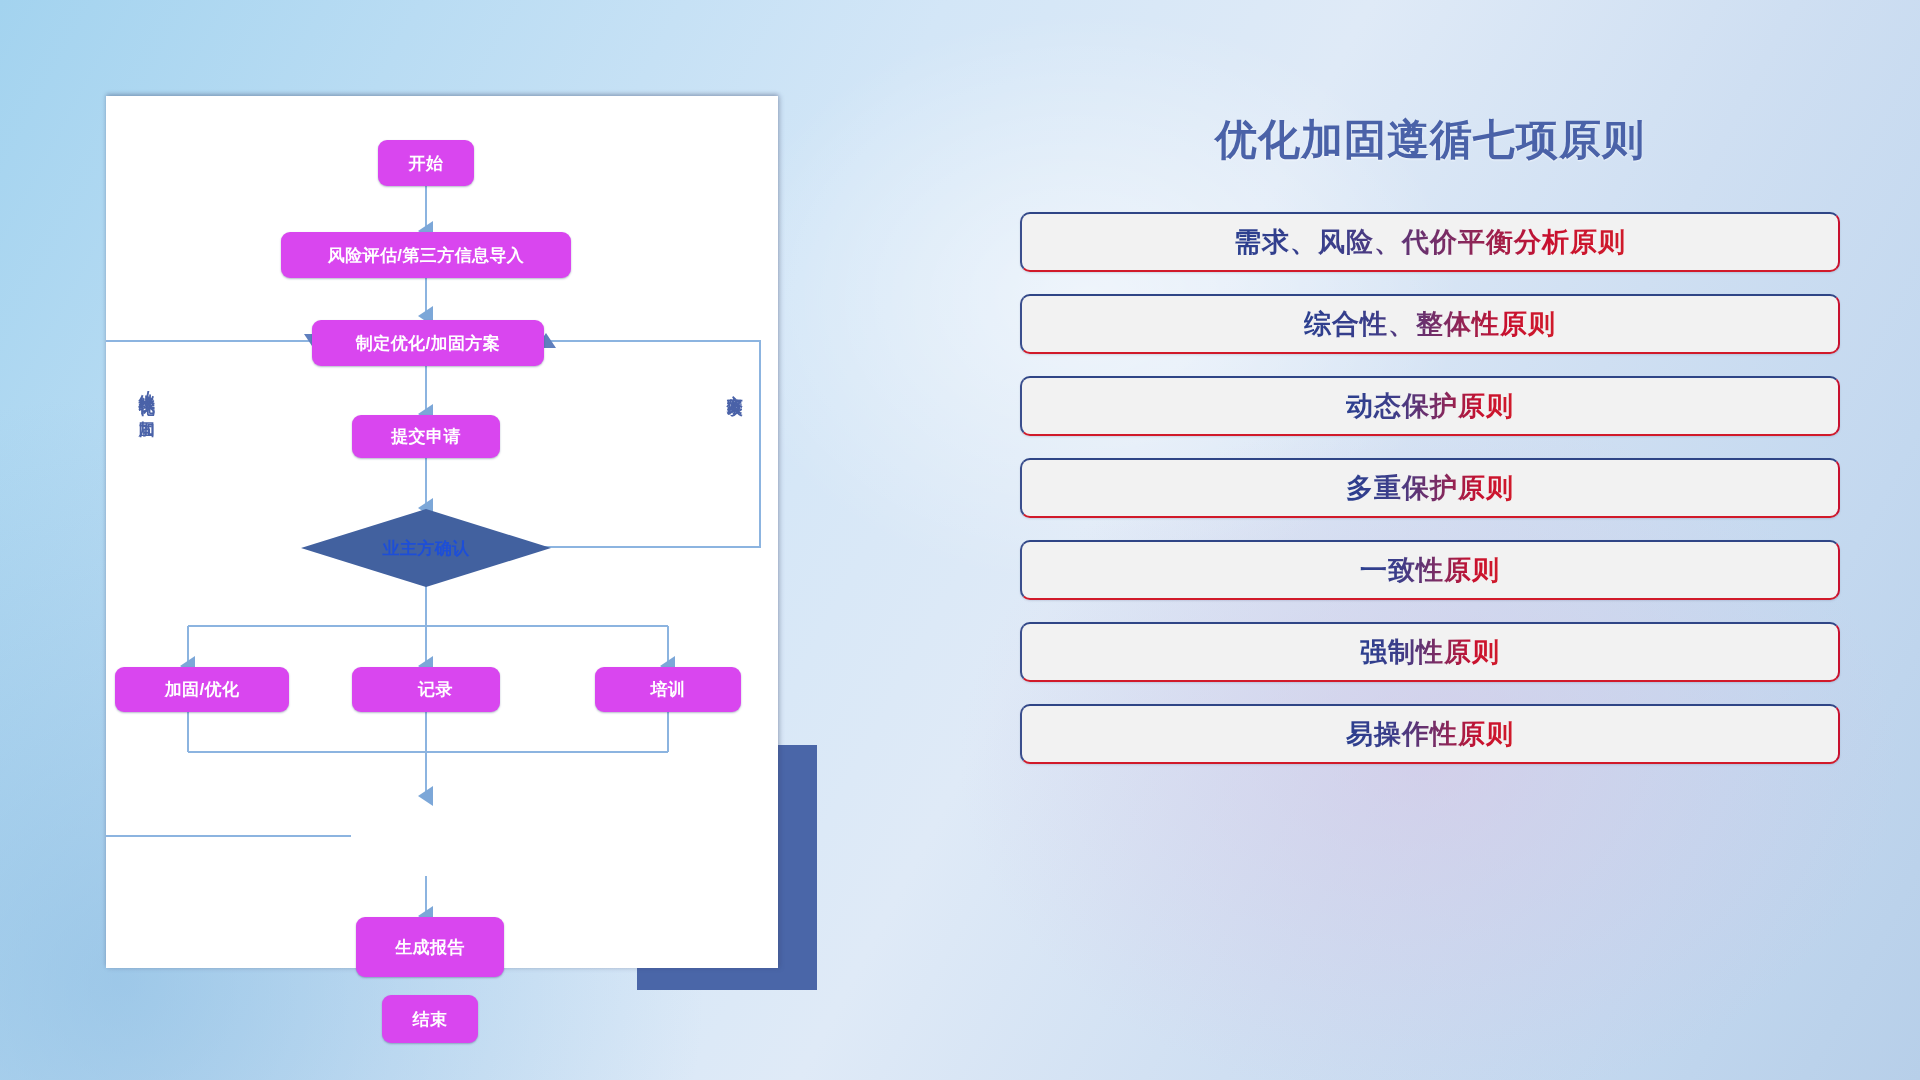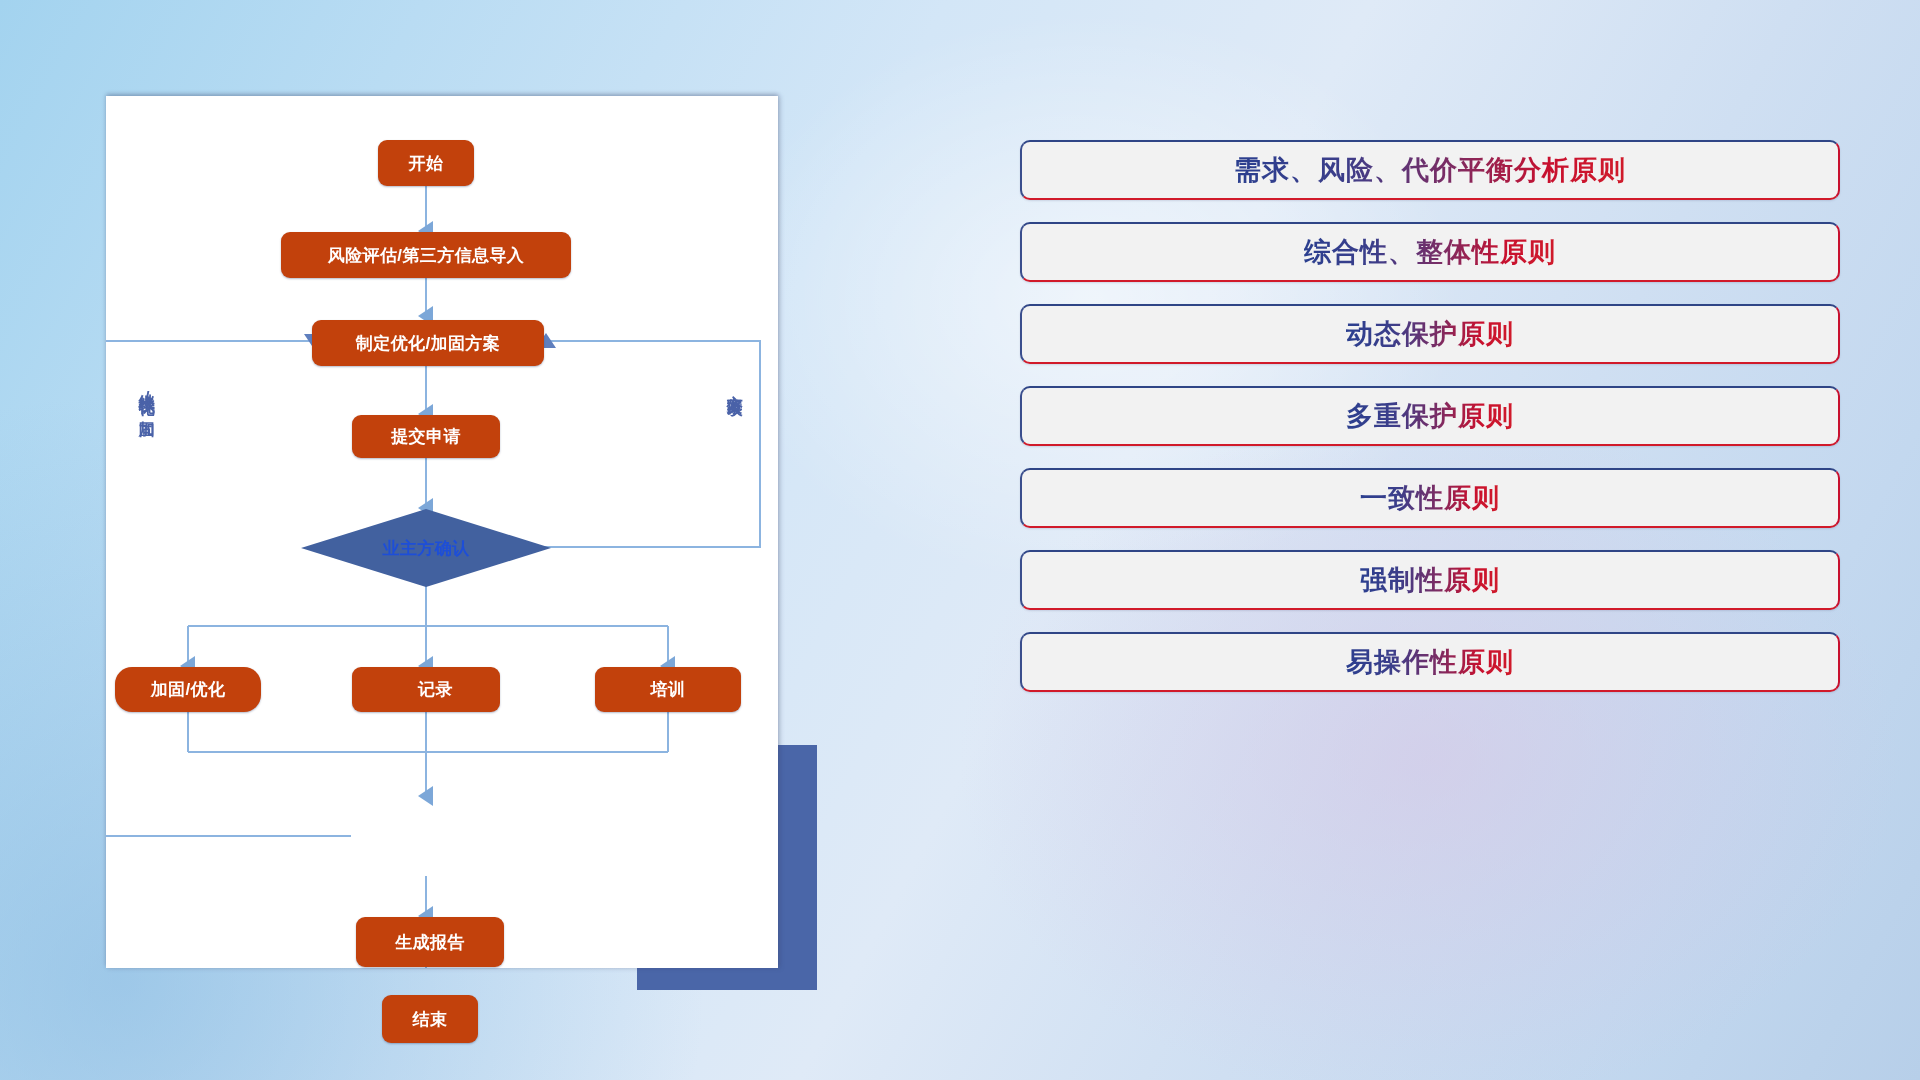--- a/index.html
+++ b/index.html
@@ -30,21 +30,21 @@
     left: 106px; top: 96px;
     width: 672px; height: 872px;
     background: #ffffff;
     box-shadow: 0 -2px 4px rgba(60,70,110,0.30), 2px 0 5px rgba(60,70,110,0.22);
     z-index: 2;
   }
   #flow-canvas { position: absolute; left: 0; top: 0; width: 672px; height: 872px; }
 
   .node {
     position: absolute;
-    background: #c2410c;
+    background: #d946ef;
     color: #ffffff;
     border-radius: 9px;
     display: flex; align-items: center; justify-content: center;
     font-size: 17px; font-weight: bold;
     letter-spacing: 0.4px;
     white-space: nowrap;
     box-shadow: 0 1px 2px rgba(40,55,100,0.35);
     z-index: 4;
   }
   .diamond-wrap {
@@ -185,47 +185,48 @@
     <span>提交申请</span>
   </div>
 
   <div class="diamond-wrap" style="left:195px; top:413px; width:250px; height:78px;">
     <svg width="250" height="78" viewBox="0 0 250 78" style="position:absolute;left:0;top:0;">
       <polygon points="125,0 250,39 125,78 0,39" fill="#42619f"></polygon>
     </svg>
     <span class="diamond-label">业主方确认</span>
   </div>
 
-  <div class="node" style="left:9px; top:571px; width:146px; height:45px;border-radius:17px;">
+  <div class="node" style="left:9px; top:571px; width:174px; height:45px;">
     <span>加固/优化</span>
   </div>
 
   <div class="node" style="left:246px; top:571px; width:148px; height:45px;padding-left:19px;">
     <span>记录</span>
   </div>
 
   <div class="node" style="left:489px; top:571px; width:146px; height:45px;">
     <span>培训</span>
   </div>
 
 
-  <div class="node" style="left:250px; top:821px; width:148px; height:50px;">
+  <div class="node" style="left:250px; top:821px; width:148px; height:60px;">
     <span>生成报告</span>
   </div>
 
   <div class="node" style="left:276px; top:899px; width:96px; height:48px;">
     <span>结束</span>
   </div>
 
   <div class="vlabel" style="left:32px; top:285px; height:200px;">继续优化/加固</div>
 
   <div class="vlabel" style="left:620px; top:285px; height:140px;">方案修改</div>
 </div>
 
 <div id="right-panel">
+  <div id="principles-title">优化加固遵循七项原则</div>
 
   <div id="pill-list">
     <div class="pill">
       <span class="pill-text">需求、风险、代价平衡分析原则</span>
     </div>
     <div class="pill">
       <span class="pill-text">综合性、整体性原则</span>
     </div>
     <div class="pill">
       <span class="pill-text">动态保护原则</span>

